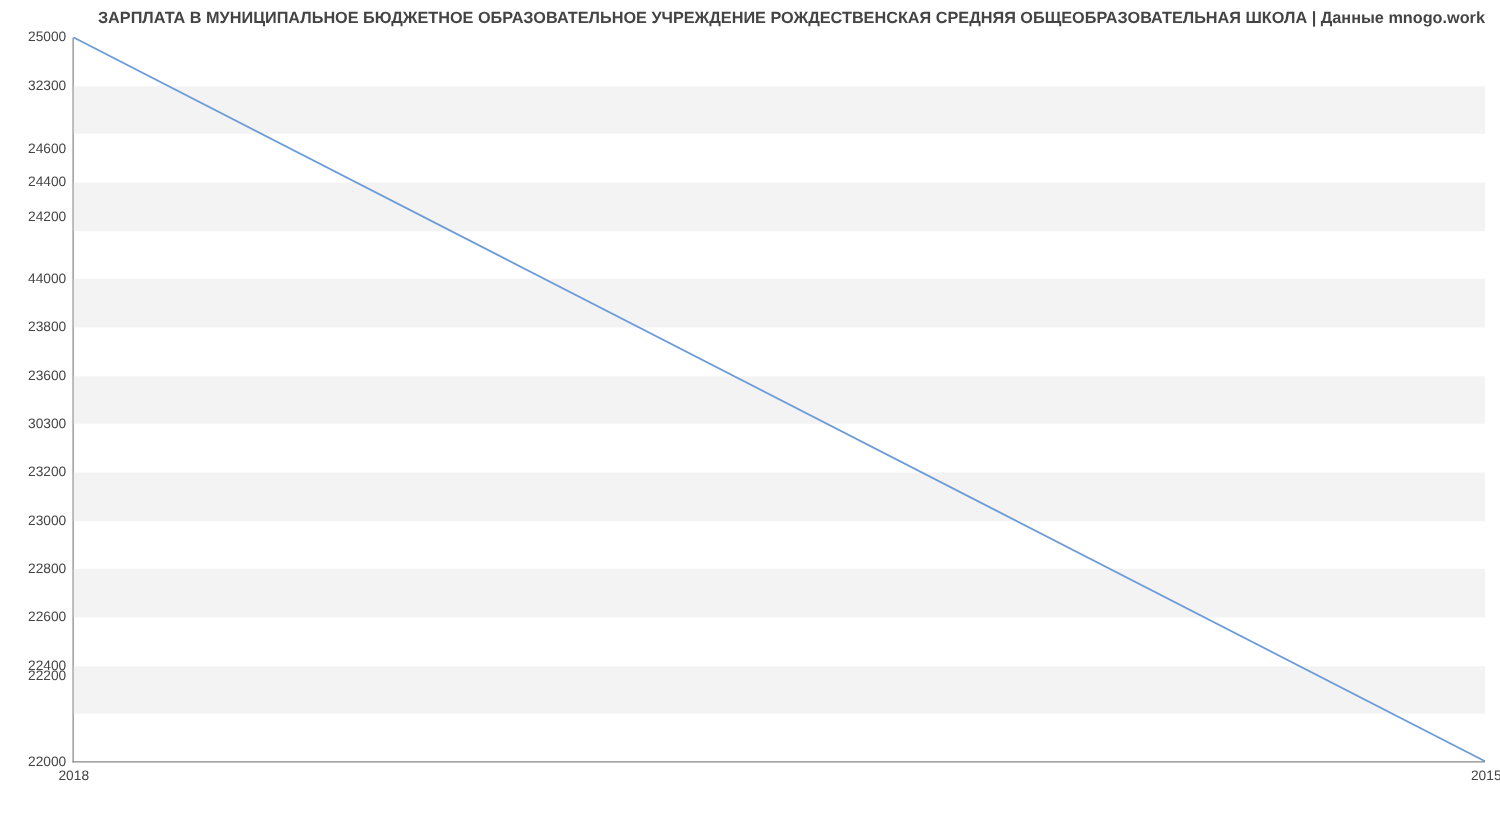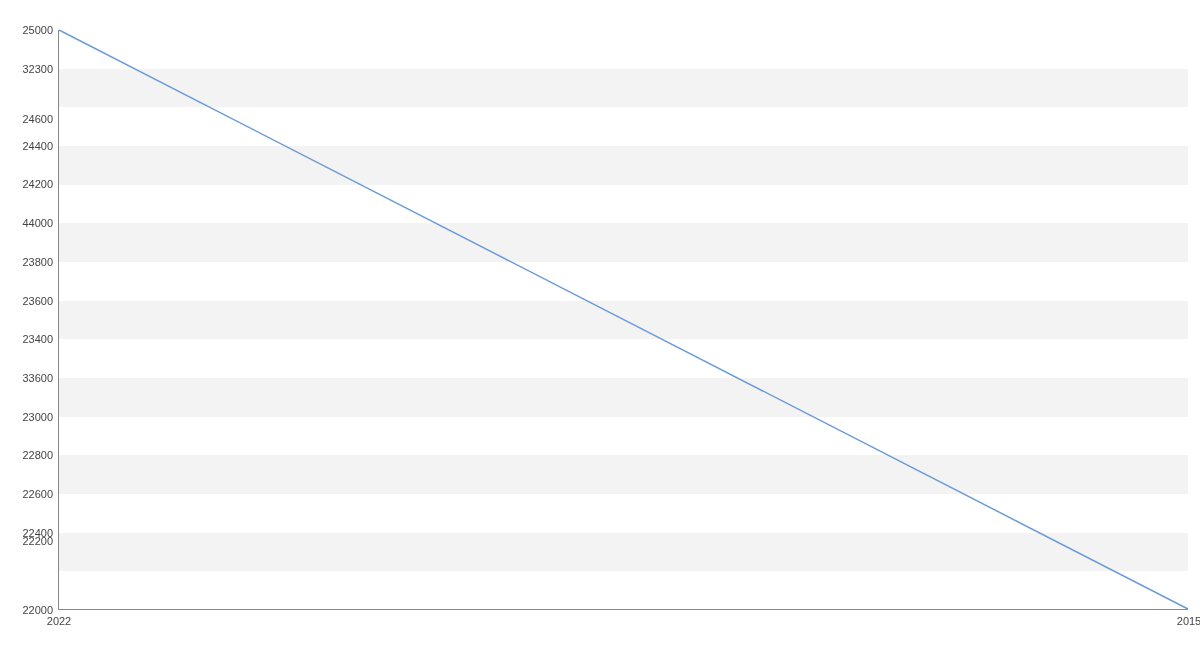--- a/index.html
+++ b/index.html
@@ -61,43 +61,44 @@
   .series-line {
     fill: none;
     stroke: #6b9bd8;
     stroke-width: 1.5;
   }
 </style>
 </head>
 <body>
 
 <div class="chart-wrap">
+  <div class="title">ЗАРПЛАТА В МУНИЦИПАЛЬНОЕ БЮДЖЕТНОЕ ОБРАЗОВАТЕЛЬНОЕ УЧРЕЖДЕНИЕ РОЖДЕСТВЕНСКАЯ СРЕДНЯЯ ОБЩЕОБРАЗОВАТЕЛЬНАЯ ШКОЛА | Данные mnogo.work</div>
   <div class="plot" id="plot">
       <div class="band" style="top: 38.6667px; height: 38.6667px;"></div>
       <div class="band" style="top: 116px; height: 38.6667px;"></div>
       <div class="band" style="top: 193.333px; height: 38.6667px;"></div>
       <div class="band" style="top: 270.667px; height: 38.6667px;"></div>
       <div class="band" style="top: 348px; height: 38.6667px;"></div>
       <div class="band" style="top: 425.333px; height: 38.6667px;"></div>
       <div class="band" style="top: 502.667px; height: 38.6667px;"></div>
     <svg class="line" id="svg" preserveAspectRatio="none" viewBox="0 0 1130 580">
       <polyline id="poly" class="series-line" points="0,0 1130,580"></polyline>
     </svg>
   <div class="ytick" style="top: 580px;">22000</div>
       <div class="ytick" style="top: 511px;">22200</div>
       <div class="ytick" style="top: 502.667px;">22400</div>
       <div class="ytick" style="top: 464px;">22600</div>
       <div class="ytick" style="top: 425.333px; text-align: right;">22800</div>
       <div class="ytick" style="top: 386.667px;">23000</div>
-      <div class="ytick" style="top: 348px;">33600</div>
-      <div class="ytick" style="top: 309.333px;">23400</div>
+      <div class="ytick" style="top: 348px;">23200</div>
+      <div class="ytick" style="top: 309.333px;">30300</div>
       <div class="ytick" style="top: 270.667px;">23600</div>
       <div class="ytick" style="top: 232px; text-align: right;">23800</div>
       <div class="ytick" style="top: 193.333px;">44000</div>
-      <div class="ytick" style="top: 154px;">24200</div>
+      <div class="ytick" style="top: 144px;">24200</div>
       <div class="ytick" style="top: 116px;">24400</div>
       <div class="ytick" style="top: 89px;">24600</div>
       <div class="ytick" style="top: 38.6667px;">32300</div>
       <div class="ytick" style="top: 0px;">25000</div>
-      <div class="xtick" style="left: 0px;">2022</div>
+      <div class="xtick" style="left: 0px;">2018</div>
       <div class="xtick" style="left: 1130px;">2015</div>
     </div>
 </div>
 
 </body></html>

